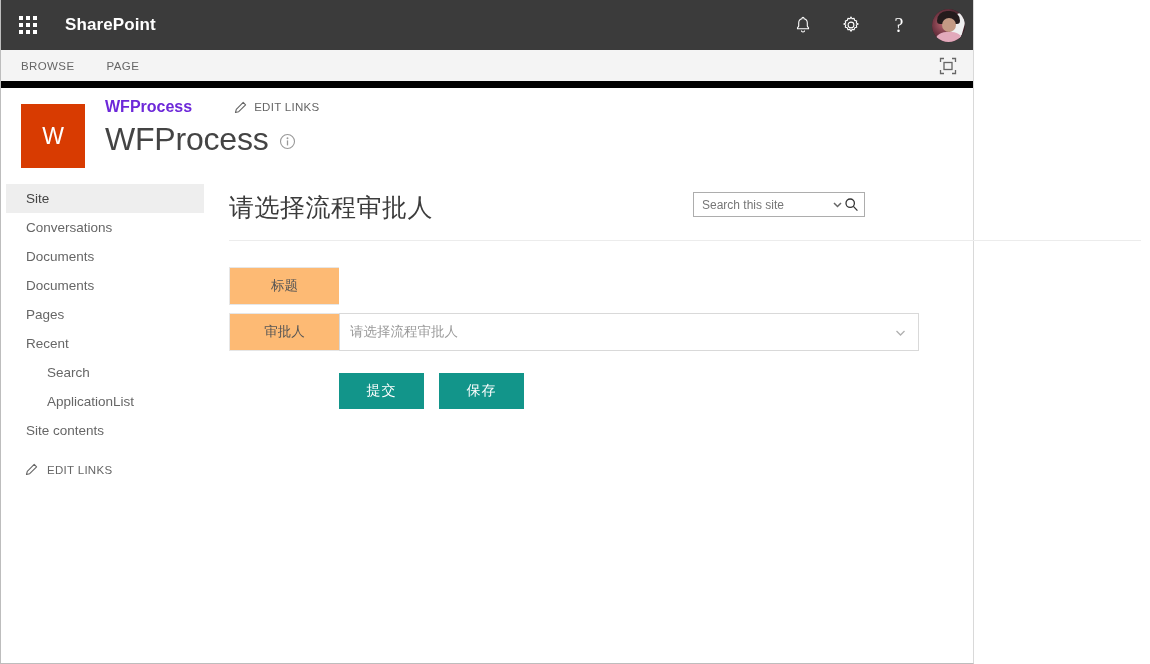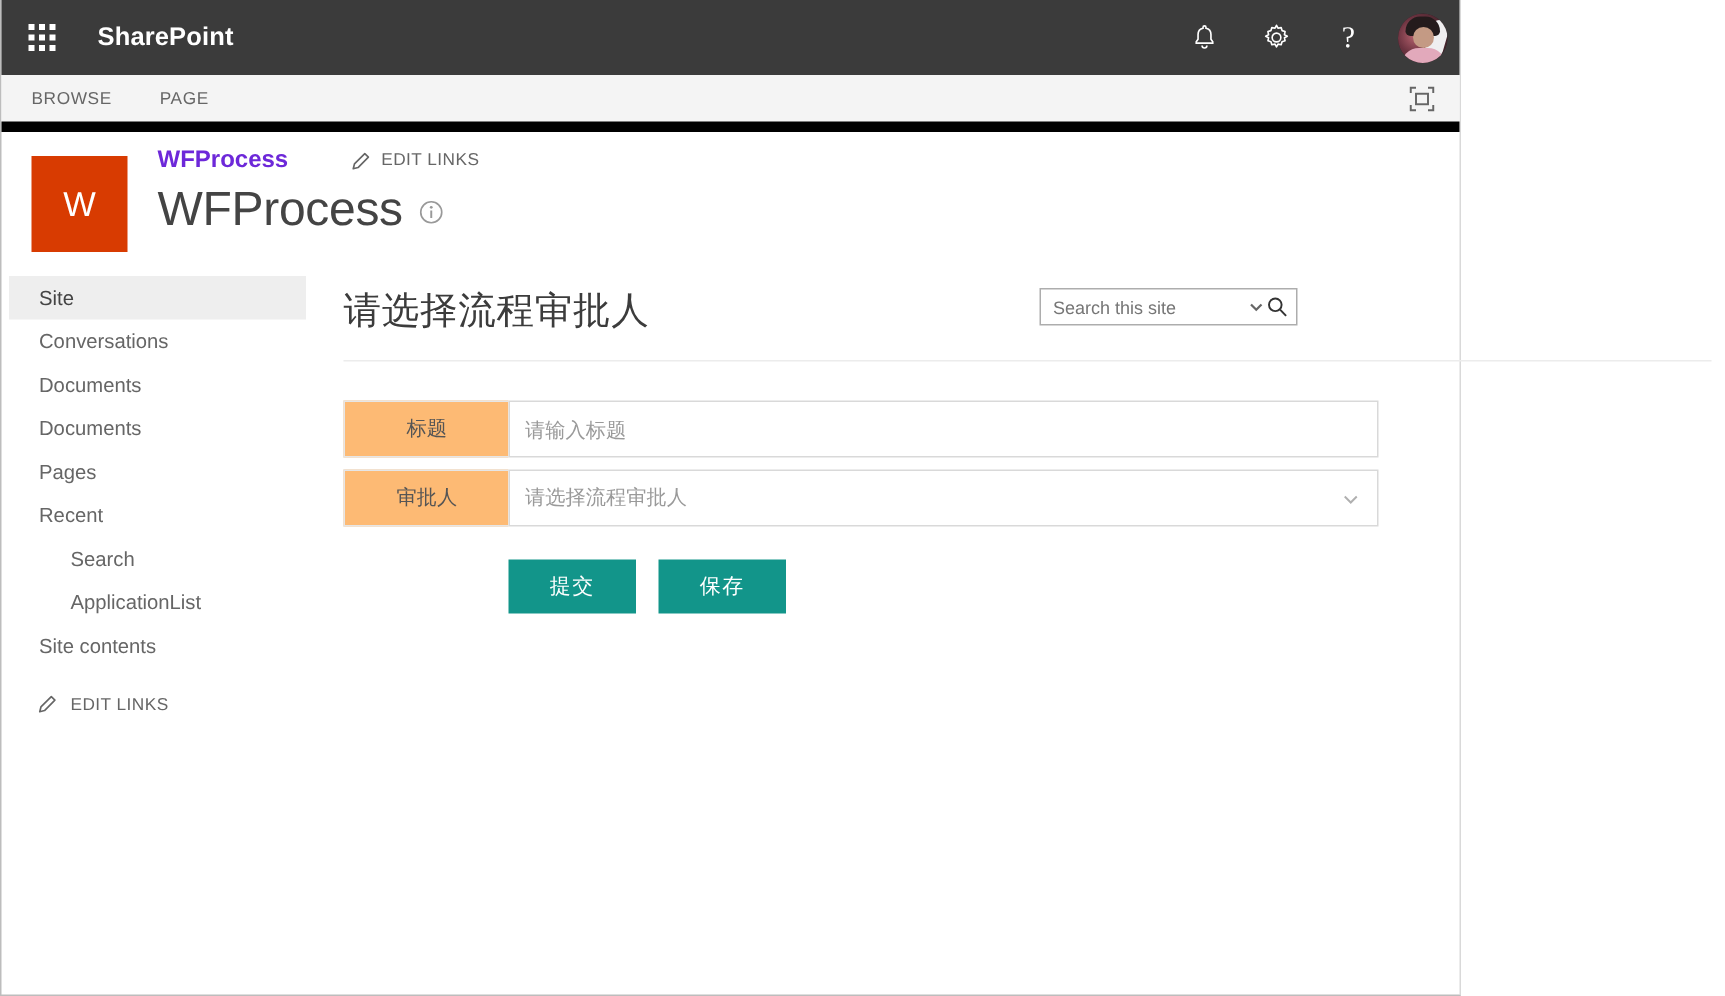--- a/index.html
+++ b/index.html
@@ -442,23 +442,20 @@
         <span>EDIT LINKS</span>
       </div>
     </div>
 
     <div class="content">
       <div class="form-heading">请选择流程审批人</div>
       <div class="heading-rule"></div>
 
       <div class="form-row">
         <div class="field-label">标题</div>
-        <div class="field-control">
-          <input type="text" placeholder="请输入标题" style="">
-        </div>
       </div>
 
       <div class="form-row">
         <div class="field-label">审批人</div>
         <div class="field-control">
           <span class="select-text">请选择流程审批人</span>
           <span class="select-caret">
             <svg width="11" height="11" viewBox="0 0 11 11">
               <path d="M1.5 4l4 4 4-4" fill="none" stroke="#b0b0b0" stroke-width="1.3"></path>
             </svg>

